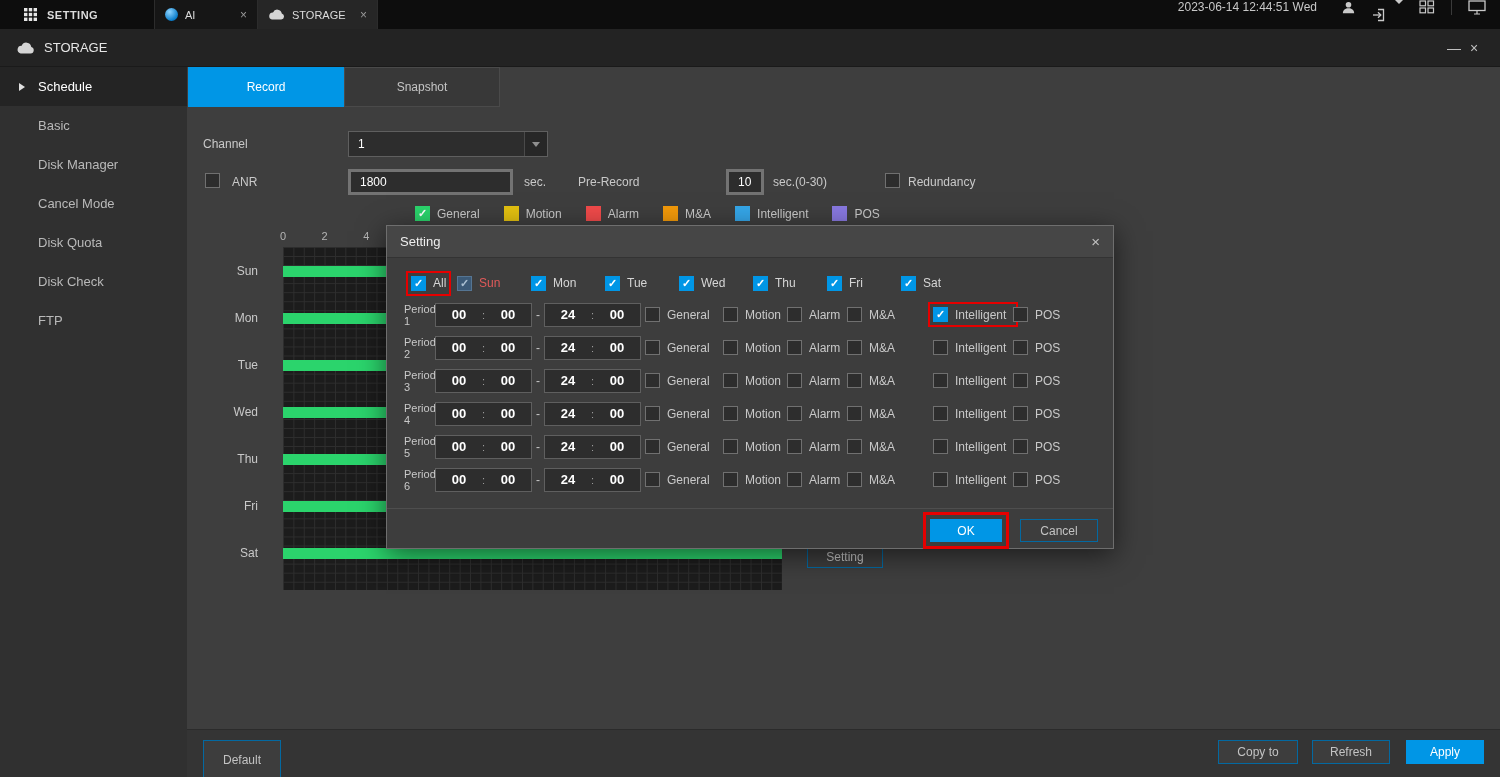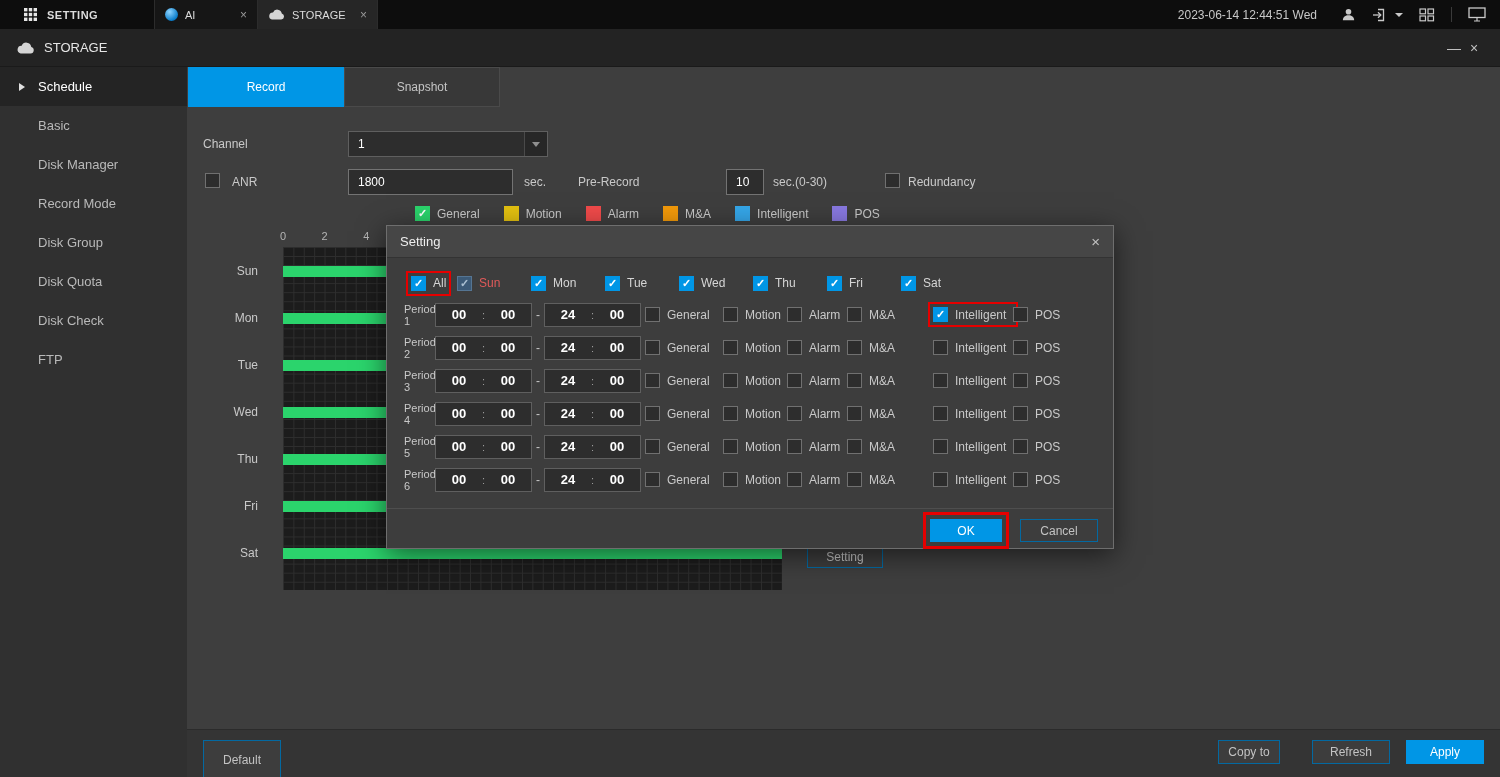--- a/index.html
+++ b/index.html
@@ -10,21 +10,21 @@
 
   
   .topbar{ position:absolute; left:0; top:0; width:100%; height:29px; background:#0d0d0d; display:flex; align-items:stretch; }
   .tb-seg{ display:flex; align-items:center; box-sizing:border-box; border-right:1px solid #2c2c2c; }
   .tb-setting{ width:155px; padding-left:24px; gap:10px; }
   .tb-tab{ width:103px; padding:0 10px; gap:7px; background:#161616; }
   .tb-tab.active{ width:120px; background:#262626; }
   .tb-label{ color:#dcdcdc; font-size:11px; white-space:nowrap; }
   .tb-setting .tb-label{ font-weight:bold; letter-spacing:.5px; }
   .tb-close{ margin-left:auto; color:#999; font-size:12px; cursor:pointer; }
-  .tb-right{ margin-left:auto; display:flex; align-items:center; gap:16px; padding-right:14px; }
+  .tb-right{ margin-left:auto; display:flex; gap:16px; padding-right:14px; }
   .tb-datetime{ color:#c8c8c8; font-size:12px; margin-right:8px; white-space:nowrap; }
   .ai-dot{ width:13px; height:13px; border-radius:50%; background:radial-gradient(circle at 35% 30%, #8ed4ff, #0a7cc9 70%, #06578d); flex:none; }
   .caret-down{ width:0; height:0; border-top:4px solid #c9c9c9; border-left:4px solid transparent; border-right:4px solid transparent; margin-left:-10px; }
   .tb-divider{ width:1px; height:15px; background:#3a3a3a; }
 
   
   .titlebar{ position:absolute; left:0; top:29px; width:100%; height:38px; background:#232323; display:flex; align-items:center; padding:0 16px; box-sizing:border-box; border-bottom:1px solid #1a1a1a; }
   .win-title{ color:#e6e6e6; font-size:13px; margin-left:9px; }
   .win-min{ margin-left:auto; }
   .win-min,.win-close{ color:#c0c0c0; font-size:14px; width:20px; text-align:center; cursor:pointer; }
@@ -48,21 +48,21 @@
   .sel-arrow{ width:0; height:0; border-top:5px solid #8f8f8f; border-left:4px solid transparent; border-right:4px solid transparent; }
 
   .cb{ width:15px; height:15px; background:#2d2d2d; border:1px solid #707070; box-sizing:border-box; display:inline-flex; align-items:center; justify-content:center; flex:none; cursor:pointer; }
   .cb.checked{ background:var(--accent); border-color:var(--accent); }
   .cb.checked::after{ content:"✓"; color:#fff; font-size:11px; font-weight:bold; line-height:1; }
   .cb.disabled{ background:#3c5a77; border-color:#557593; }
   .cb.disabled::after{ color:#a9bed0; }
   .cb.abs{ position:absolute; }
   .anr-cb{ left:18px; top:106px; }
   .lbl-anr{ left:45px; top:108px;text-align:right; }
-  .input{ position:absolute; background:#2d2d2d; border:1px solid #737373; box-sizing:border-box; color:#fff; font-size:12px; display:flex; align-items:center; padding-left:9px; cursor:text; }
+  .input{ position:absolute; background:#2d2d2d; border:3px solid #737373; box-sizing:border-box; color:#fff; font-size:12px; display:flex; align-items:center; padding-left:9px; cursor:text; }
   .anr-input{ left:161px; top:102px; width:165px; height:26px; }
   .lbl-sec{ left:337px; top:108px; }
   .lbl-prerecord{ left:391px; top:108px; }
   .pre-input{ left:539px; top:102px; width:38px; height:26px; }
   .lbl-sec30{ left:586px; top:108px; }
   .red-cb{ left:698px; top:106px; }
   .lbl-redundancy{ left:721px; top:108px; }
 
   .legend{ position:absolute; left:228px; top:139px; display:flex; align-items:center; gap:24px; }
   .legend-item{ display:inline-flex; align-items:center; gap:7px; cursor:pointer; }
@@ -76,21 +76,21 @@
          background-image:linear-gradient(#2e2e2e 1px, transparent 1px), linear-gradient(90deg,#2e2e2e 1px, transparent 1px);
          background-size:10.4px 9.05px; cursor:crosshair; }
   .grid-bar{ position:absolute; left:0; width:100%; height:11px; background:var(--green); }
 
   .btn{ background:#3d3d3d; border:1px solid #0369a1; color:#c3c3c3; font-size:12px; font-family:inherit; cursor:pointer; }
   .btn.primary{ background:var(--accent); border-color:var(--accent); color:#fff; }
   .setting-btn{ position:absolute; left:620px; top:479px; width:76px; height:22px; z-index:1; }
 
   .footer{ position:absolute; left:0; right:0; bottom:0; height:47px; background:#343434; border-top:1px solid #2b2b2b; }
   .default-btn{ position:absolute; left:16px; top:10px; width:78px; height:40px; }
-  .copy-btn{ position:absolute; left:1031px; top:10px; width:62px; height:24px; }
+  .copy-btn{ position:absolute; left:1031px; top:10px; width:80px; height:24px; }
   .refresh-btn{ position:absolute; left:1125px; top:10px; width:78px; height:24px; }
   .apply-btn{ position:absolute; left:1219px; top:10px; width:78px; height:24px; }
 
   
   .dialog{ position:absolute; left:386px; top:225px; width:728px; height:324px; background:#3d3d3d; border:1px solid #6e6e6e; box-shadow:0 6px 26px rgba(0,0,0,.55); z-index:10; box-sizing:border-box; }
   .dlg-titlebar{ height:31px; background:#464646; display:flex; align-items:center; padding:0 13px; border-bottom:1px solid #333; }
   .dlg-title{ color:#eee; font-size:13px; }
   .dlg-close{ margin-left:auto; color:#c0c0c0; font-size:15px; cursor:pointer; }
   .dlg-days{ position:absolute; left:0; top:42px; width:100%; height:30px; display:flex; align-items:center; padding-left:24px; box-sizing:border-box; }
   .day-item{ display:inline-flex; align-items:center; width:74px; flex:none; }
@@ -200,24 +200,21 @@
         <span class="side-arrow"></span>
         <span class="side-label">Schedule</span>
       </div>
       <div class="side-item">
         <span class="side-label">Basic</span>
       </div>
       <div class="side-item">
         <span class="side-label">Disk Manager</span>
       </div>
       <div class="side-item">
-        <span class="side-label">Record Mode</span>
-      </div>
-      <div class="side-item">
-        <span class="side-label">Disk Group</span>
+        <span class="side-label">Cancel Mode</span>
       </div>
       <div class="side-item">
         <span class="side-label">Disk Quota</span>
       </div>
       <div class="side-item">
         <span class="side-label">Disk Check</span>
       </div>
       <div class="side-item">
         <span class="side-label">FTP</span>
       </div>

